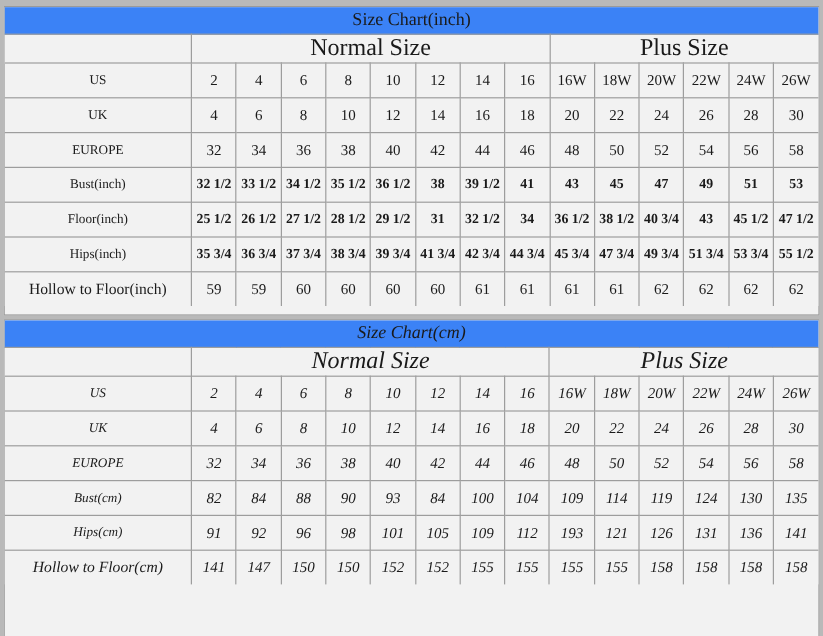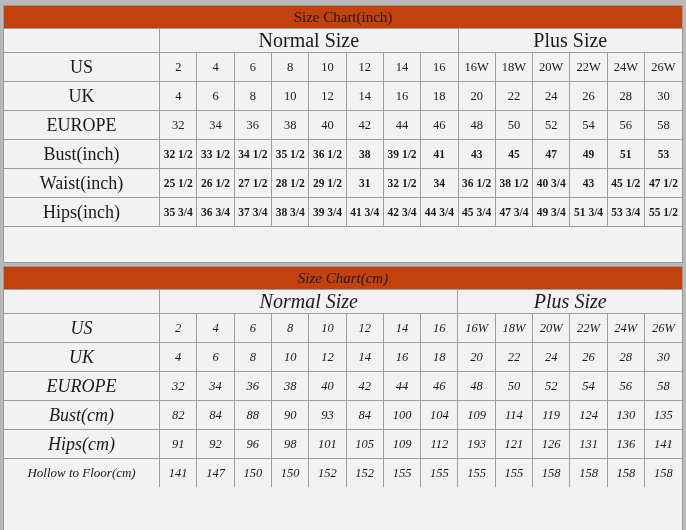--- a/index.html
+++ b/index.html
@@ -41,32 +41,32 @@
     color: #1a1a1a;
     font-family: "Liberation Serif", serif;
     padding: 0;
   }
   .title-cell {
     font-size: 15px;
     height: 22px;
     border-top: none !important;
     border-left: none !important;
     border-right: none !important;
-    background: #c2410c;
+    background: #3b82f6;
   }
   .group-head {
     font-size: 20px;
     height: 23px;
   }
   .blank-corner {
     border-left: none !important;
     background: #f2f2f2;
   }
   .row-label {
-    font-size: 18px;
+    font-size: 11px;
     height: 28px;
     white-space: nowrap;
     border-left: none !important;
   }
   .row-label.wide-label {
     font-size: 13px;
   }
   .cell {
     font-size: 12.5px;
     height: 28px;
@@ -171,21 +171,21 @@
           <td class="cell small">41</td>
           <td class="cell small">43</td>
           <td class="cell small">45</td>
           <td class="cell small">47</td>
           <td class="cell small">49</td>
           <td class="cell small">51</td>
           <td class="cell small last">53</td>
         </tr>
 
         <tr>
-          <td class="row-label">Waist(inch)</td>
+          <td class="row-label">Floor(inch)</td>
           <td class="cell small">25 1/2</td>
           <td class="cell small">26 1/2</td>
           <td class="cell small">27 1/2</td>
           <td class="cell small">28 1/2</td>
           <td class="cell small">29 1/2</td>
           <td class="cell small">31</td>
           <td class="cell small">32 1/2</td>
           <td class="cell small">34</td>
           <td class="cell small">36 1/2</td>
           <td class="cell small">38 1/2</td>
@@ -206,20 +206,37 @@
           <td class="cell small">42 3/4</td>
           <td class="cell small">44 3/4</td>
           <td class="cell small">45 3/4</td>
           <td class="cell small">47 3/4</td>
           <td class="cell small">49 3/4</td>
           <td class="cell small">51 3/4</td>
           <td class="cell small">53 3/4</td>
           <td class="cell small last">55 1/2</td>
         </tr>
 
+        <tr class="row-last">
+          <td class="row-label wide-label">Hollow to Floor(inch)</td>
+          <td class="cell">59</td>
+          <td class="cell">59</td>
+          <td class="cell">60</td>
+          <td class="cell">60</td>
+          <td class="cell">60</td>
+          <td class="cell">60</td>
+          <td class="cell">61</td>
+          <td class="cell">61</td>
+          <td class="cell">61</td>
+          <td class="cell">61</td>
+          <td class="cell">62</td>
+          <td class="cell">62</td>
+          <td class="cell">62</td>
+          <td class="cell last">62</td>
+        </tr>
       </tbody>
     </table>
   </div>
 
   <div class="chart-block" id="chart-cm">
     <table class="size-table">
       <colgroup>
         <col style="width:146px">
         <col span="8" style="width:35px">
         <col span="6" style="width:35px">

